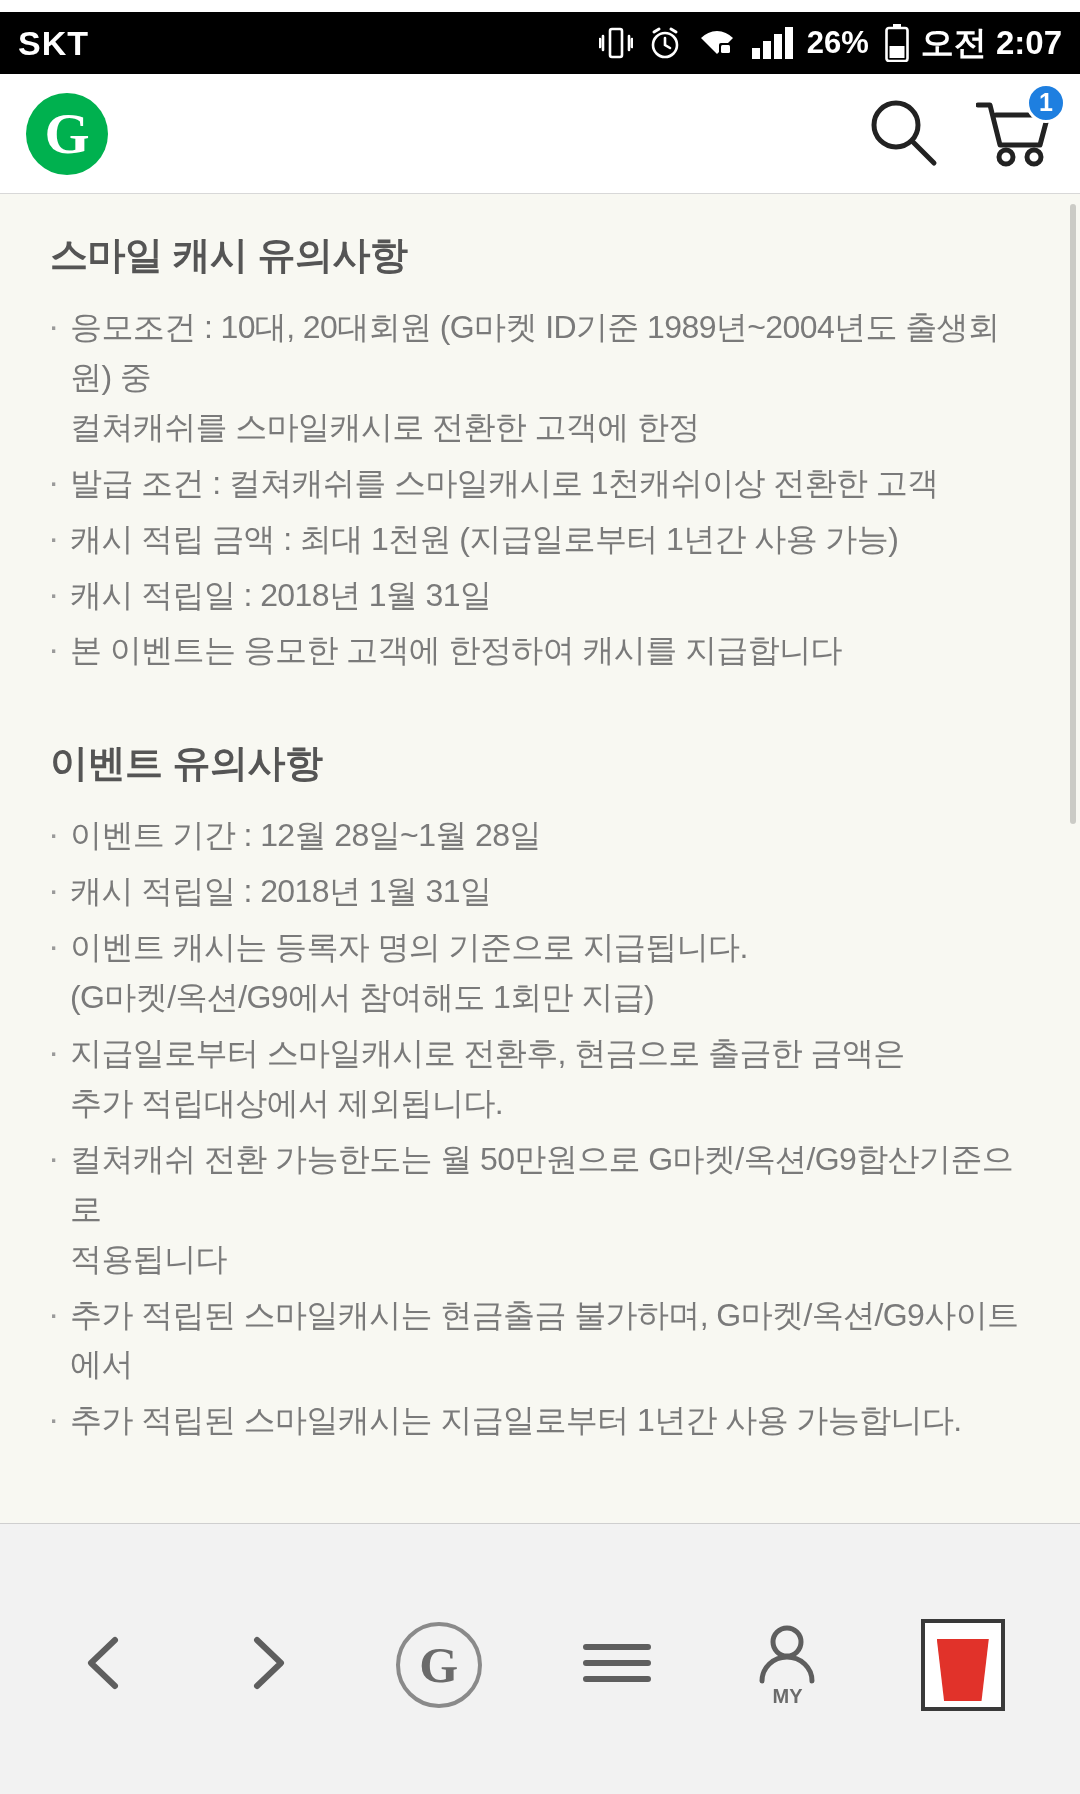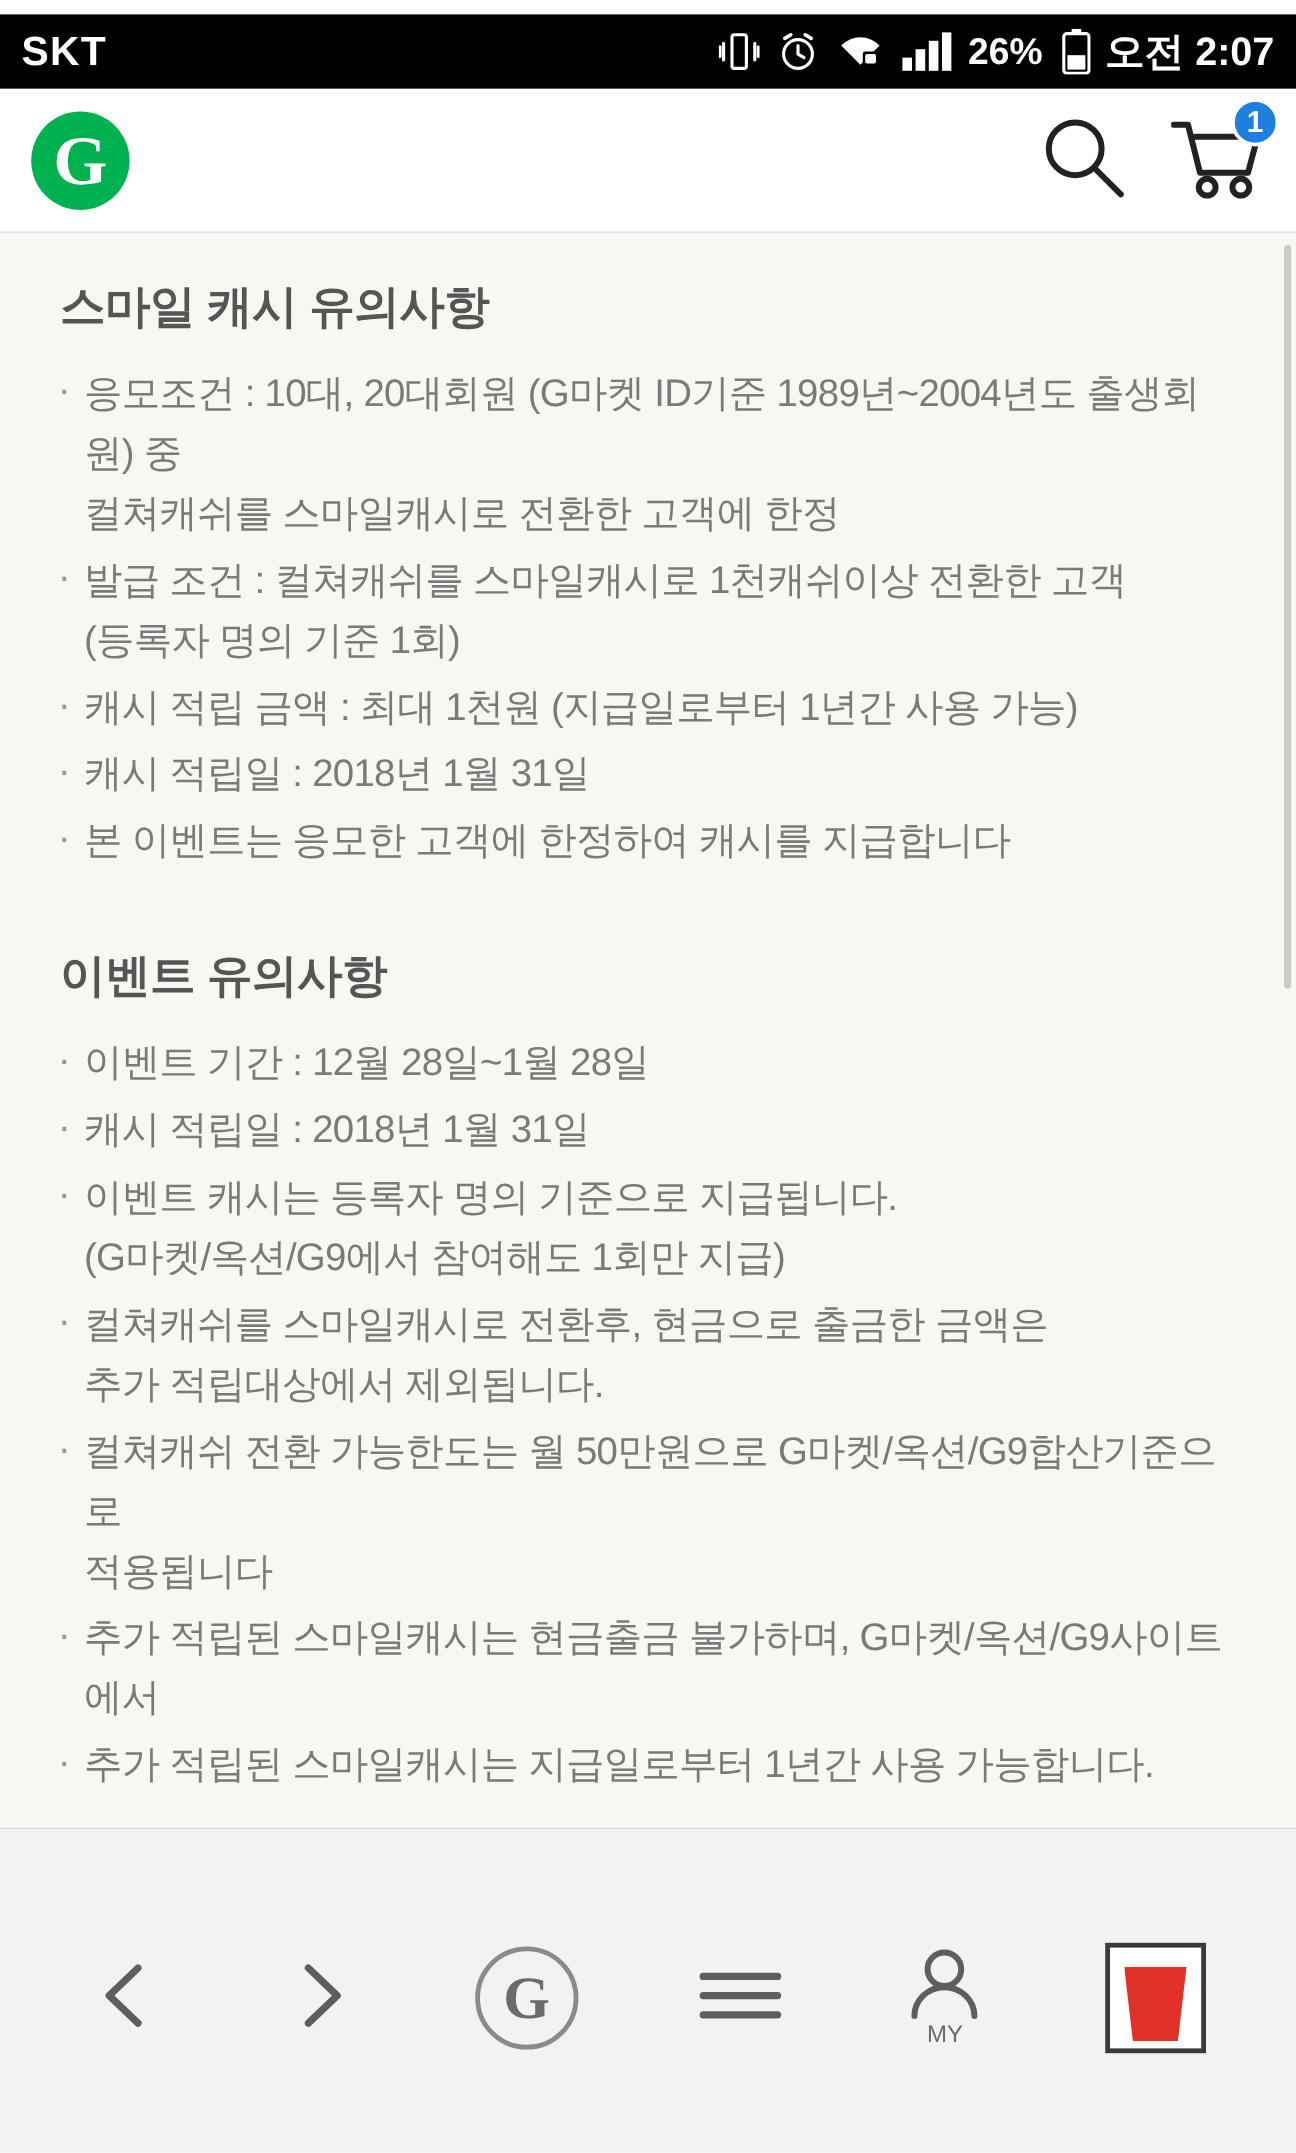--- a/index.html
+++ b/index.html
@@ -142,21 +142,21 @@
     justify-content: space-around;
     padding: 0 26px;
   }
   .navbtn {
     display: flex;
     flex-direction: column;
     align-items: center;
     justify-content: center;
     color: #6b6b6b;
   }
-  .navbtn .lbl { font-size: 20px; margin-top: -6px; color: #6b6b6b; }
+  .navbtn .lbl { font-size: 20px; margin-top: -6px; color: #6b6b6b; font-weight: bold; }
   .g-circle {
     width: 86px; height: 86px;
     border-radius: 50%;
     border: 4px solid #8a8a8a;
     display: flex; align-items: center; justify-content: center;
     font-size: 50px; color: #6b6b6b;
     font-family: "Liberation Serif", serif;
     font-weight: bold;
   }
   .cup {
@@ -244,21 +244,20 @@
   <div class="content-inner">
 
     <h2 class="section-title">스마일 캐시 유의사항</h2>
     <ul class="notes">
       <li class="bulleted">
         <span>응모조건  : 10대, 20대회원 (G마켓 ID기준 1989년~2004년도 출생회원) 중</span>
         <span class="l2">컬쳐캐쉬를 스마일캐시로  전환한 고객에 한정</span>
       </li>
       <li class="bulleted">
         <span>발급 조건 : 컬쳐캐쉬를 스마일캐시로 1천캐쉬이상 전환한 고객</span>
-        <span class="l2">(등록자 명의 기준 1회)</span>
       </li>
       <li class="bulleted">
         <span>캐시 적립 금액 : 최대 1천원 (지급일로부터 1년간 사용 가능)</span>
       </li>
       <li class="bulleted">
         <span>캐시 적립일 : 2018년 1월 31일</span>
       </li>
       <li class="bulleted">
         <span>본 이벤트는 응모한 고객에 한정하여 캐시를 지급합니다</span>
       </li>
@@ -270,21 +269,21 @@
         <span>이벤트 기간 : 12월 28일~1월 28일</span>
       </li>
       <li class="bulleted">
         <span>캐시 적립일 : 2018년 1월 31일</span>
       </li>
       <li class="bulleted">
         <span>이벤트 캐시는 등록자 명의 기준으로 지급됩니다.</span>
         <span class="l2">(G마켓/옥션/G9에서 참여해도 1회만 지급)</span>
       </li>
       <li class="bulleted">
-        <span>컬쳐캐쉬를 스마일캐시로 전환후, 현금으로 출금한 금액은</span>
+        <span>지급일로부터 스마일캐시로 전환후, 현금으로 출금한 금액은</span>
         <span class="l2">추가 적립대상에서 제외됩니다.</span>
       </li>
       <li class="bulleted">
         <span>컬쳐캐쉬 전환 가능한도는 월 50만원으로 G마켓/옥션/G9합산기준으로</span>
         <span class="l2">적용됩니다</span>
       </li>
       <li class="bulleted">
         <span>추가 적립된 스마일캐시는 현금출금 불가하며, G마켓/옥션/G9사이트에서</span>
       </li>
       <li class="bulleted">

